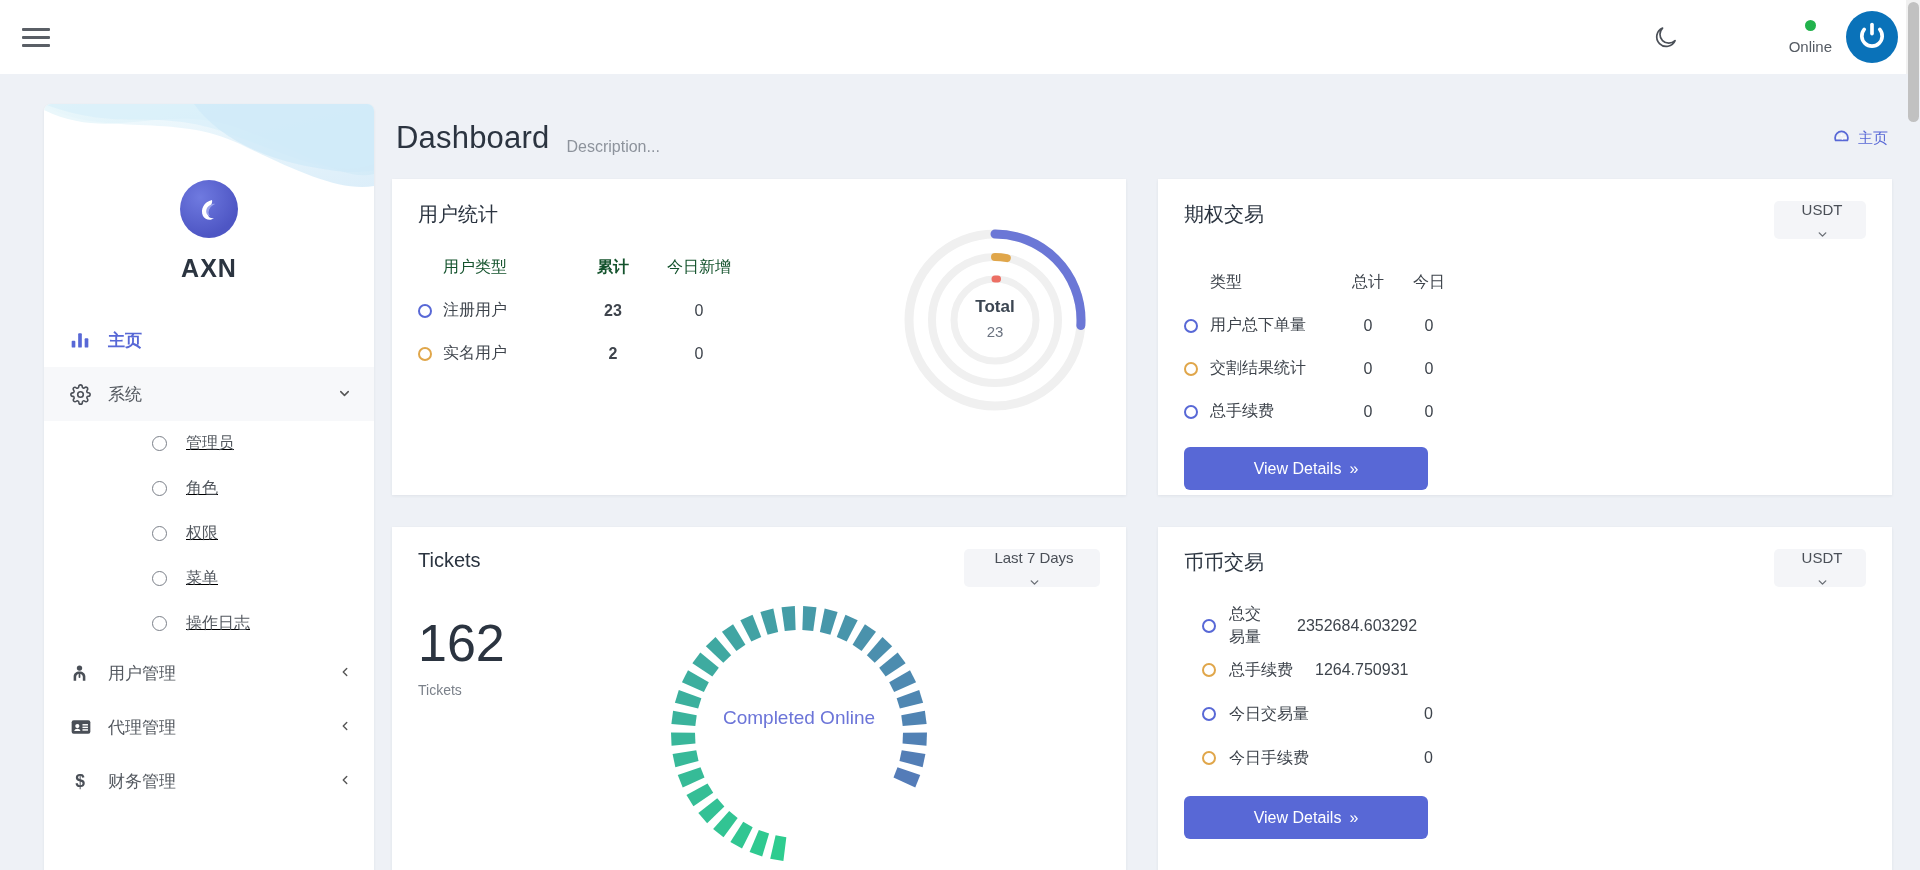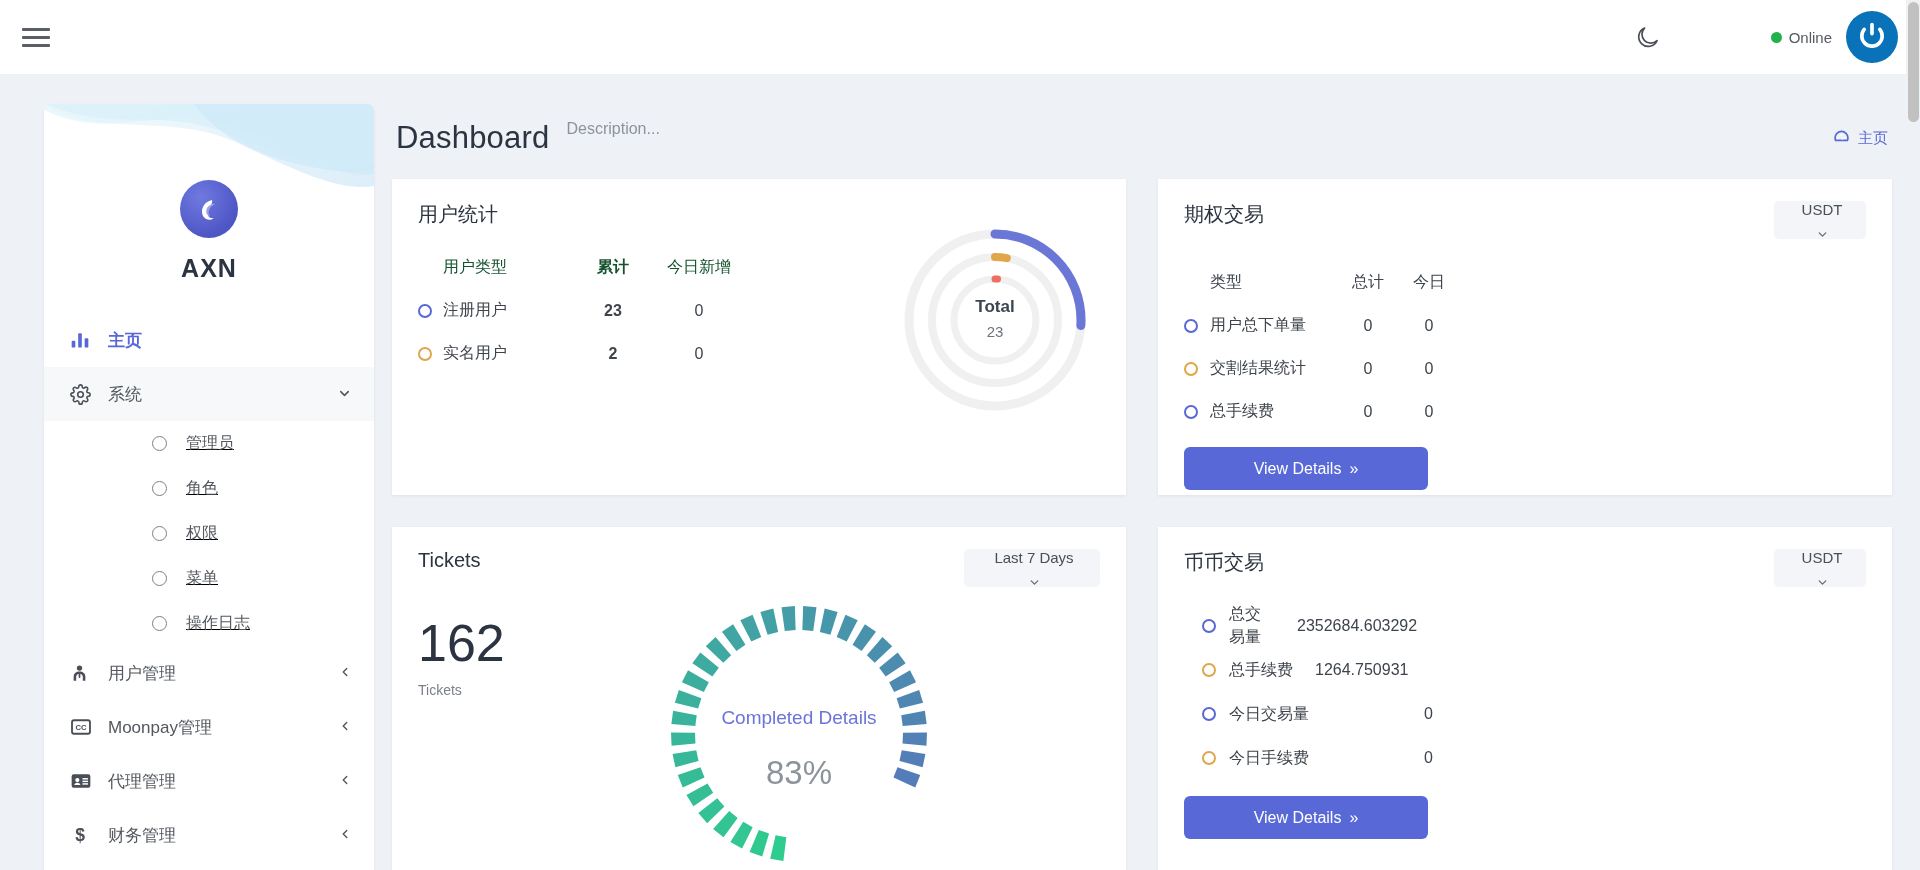--- a/index.html
+++ b/index.html
@@ -22,21 +22,21 @@
     margin-left: 22px; width: 34px; height: 34px;
     display: flex; flex-direction: column; justify-content: center;
     gap: 5px; cursor: pointer;
   }
   .hamburger span { display: block; height: 3px; width: 28px; background: #5a5f66; border-radius: 1px; }
   .topbar-right {
     margin-left: auto; display: flex; align-items: center; height: 100%;
     padding-right: 22px; gap: 0px;
   }
   .moon-btn { width: 46px; height: 46px; display:flex; align-items:center; justify-content:center; cursor:pointer; margin-right: 100px; }
-  .online-wrap { display: flex; align-items: center; gap: 7px; margin-right: 14px; }
+  .online-wrap { display: flex; align-items: center; gap: 7px; margin-right: 14px; flex-direction: column; }
   .online-dot { width: 11px; height: 11px; border-radius: 50%; background: #22b24c; }
   .online-text { font-size: 15px; color: #555b63; }
   .avatar-btn {
     width: 52px; height: 52px; border-radius: 50%;
     background: #0a72b9; display: flex; align-items: center; justify-content: center;
     cursor: pointer;
   }
   .scrollbar-top { position:absolute; right:0; top:0; width:14px; height:100%; background:#f1f1f1; }
   .scrollbar-thumb { position:absolute; right:1px; top:2px; width:11px; height:120px; background:#c1c1c1; border-radius:6px; }
 
@@ -80,21 +80,21 @@
     height: 45px; padding-left: 108px; cursor: pointer; text-decoration: underline;
   }
   .sb-sub .circ {
     width: 15px; height: 15px; border-radius: 50%;
     border: 1.6px solid #7b8089; flex-shrink: 0;
   }
   .sb-sub .lbl { font-size: 16px; color: #53585f; margin-left: 19px; }
 
   
   .main { position: absolute; top: 104px; left: 392px; right: 28px; }
-  .page-head { display: flex; align-items: flex-start; padding: 16px 4px 0 4px; }
+  .page-head { display: flex; align-items: flex-end; padding: 16px 4px 0 4px; }
   .page-title { font-size: 31px; color: #2b3440; font-weight: normal; letter-spacing: .2px; }
   .page-desc { font-size: 16px; color: #8d939c; margin-left: 17px; }
   .breadcrumb { margin-left: auto; display: flex; align-items: center; gap: 7px; color: #5868d6; font-size: 15px; cursor: pointer; align-self: center; }
 
   .grid { display: grid; grid-template-columns: 1fr 1fr; gap: 32px; margin-top: 23px; }
   .card {
     background: #fff; border-radius: 0;
     box-shadow: 0 1px 3px rgba(30,40,60,0.07);
     padding: 22px 26px 24px 26px;
     position: relative;
@@ -277,34 +277,20 @@
         </svg>
       </span>
       <span class="lbl">用户管理</span>
       <span class="chev">
         <svg width="14" height="14" viewBox="0 0 24 24" fill="none" stroke="currentColor" stroke-width="2.4" stroke-linecap="round" stroke-linejoin="round">
             <polyline points="15 18 9 12 15 6"></polyline>
           </svg>
       </span>
     </div>
 
-    <div class="sb-item">
-      <span class="ico">
-        <svg width="22" height="22" viewBox="0 0 24 24">
-          <rect x="2.2" y="4.6" width="19.6" height="14.8" rx="2.2" fill="none" stroke="currentColor" stroke-width="2"></rect>
-          <text x="12" y="15.4" font-size="8.4" font-weight="bold" text-anchor="middle" fill="currentColor" font-family="Liberation Sans, sans-serif">CC</text>
-        </svg>
-      </span>
-      <span class="lbl">Moonpay管理</span>
-      <span class="chev">
-        <svg width="14" height="14" viewBox="0 0 24 24" fill="none" stroke="currentColor" stroke-width="2.4" stroke-linecap="round" stroke-linejoin="round">
-            <polyline points="15 18 9 12 15 6"></polyline>
-          </svg>
-      </span>
-    </div>
 
     <div class="sb-item">
       <span class="ico">
         <svg width="22" height="22" viewBox="0 0 24 24" fill="currentColor">
           <rect x="1.8" y="4.6" width="20.4" height="14.8" rx="2.2"></rect>
           <circle cx="8" cy="11" r="2.3" fill="#ffffff"></circle>
           <path d="M4.6 16.4c.5-1.7 1.8-2.6 3.4-2.6s2.9.9 3.4 2.6z" fill="#ffffff"></path>
           <rect x="13.6" y="8.8" width="6" height="1.6" fill="#ffffff"></rect>
           <rect x="13.6" y="11.6" width="6" height="1.6" fill="#ffffff"></rect>
           <rect x="13.6" y="14.4" width="6" height="1.6" fill="#ffffff"></rect>
@@ -484,22 +470,21 @@
             <path d="M198.56395979064555 55.854600726980266L210.92487358848683 35.282585510129564L222.03232296346215 42.77465471394649L207.588762407813 61.94190695508152Z" fill="rgb(74,146,172)"></path>
             <path d="M212.83789077292454 66.17094079287286L228.49278864359945 47.97961943738197L238.17679769726863 57.238480124360436L220.70614812903074 73.69376510104286Z" fill="rgb(75,143,174)"></path>
             <path d="M225.1664248647417 78.74787305749557L243.6663690642975 63.45892068614839L251.6492280847935 74.21905518490381L231.65249781889474 87.49048233773433Z" fill="rgb(76,140,175)"></path>
             <path d="M235.19601493170185 93.22472703654557L256.0104799159408 81.27658712190225L262.0632633140608 93.22942551735724L240.11390144267443 102.93640823285276Z" fill="rgb(78,137,177)"></path>
             <path d="M242.63904098582256 109.18634791914036L265.17112736716626 100.92165897740352L269.1202586082159 113.72442801434964L245.84771011917545 119.58859776165909Z" fill="rgb(79,135,178)"></path>
             <path d="M247.28205830504152 126.1750020216711L270.88561022158956 121.83077171897982L272.61783950447943 135.11632455971326L248.68949459738954 136.96951370476702Z" fill="rgb(80,132,179)"></path>
             <path d="M248.99191841802138 143.70350328207675L272.99005343756477 143.40431173178678L272.4557053755441 156.79165667845325L248.55776061762953 154.58072105124324Z" fill="rgb(81,129,181)"></path>
             <path d="M247.71958742189435 161.2691843641839L271.42410759617763 165.02361152514942L268.6385057650008 178.1288377731226L245.45628593406312 171.9171806906621Z" fill="rgb(83,126,182)"></path>
             <path d="M243.50155213450364 178.36831172075773L266.2326795501583 186.06869134862492L261.27570705171263 198.51597845152708L239.4740119795165 188.48173249186573Z" fill="rgb(84,124,184)"></path>
           </svg>
-        <div class="gauge-label">Completed Details</div>
-        <div class="gauge-pct">83%</div>
+        <div class="gauge-label">Completed Online</div>
       </div>
     </div>
 
     <div class="card card-h2">
       <div class="card-head">
         <div class="card-title">币币交易</div>
         <div class="dropdown">
           <span>USDT</span>
           <span class="cv">
             <svg width="13" height="13" viewBox="0 0 24 24" fill="none" stroke="currentColor" stroke-width="2.6" stroke-linecap="round" stroke-linejoin="round">

